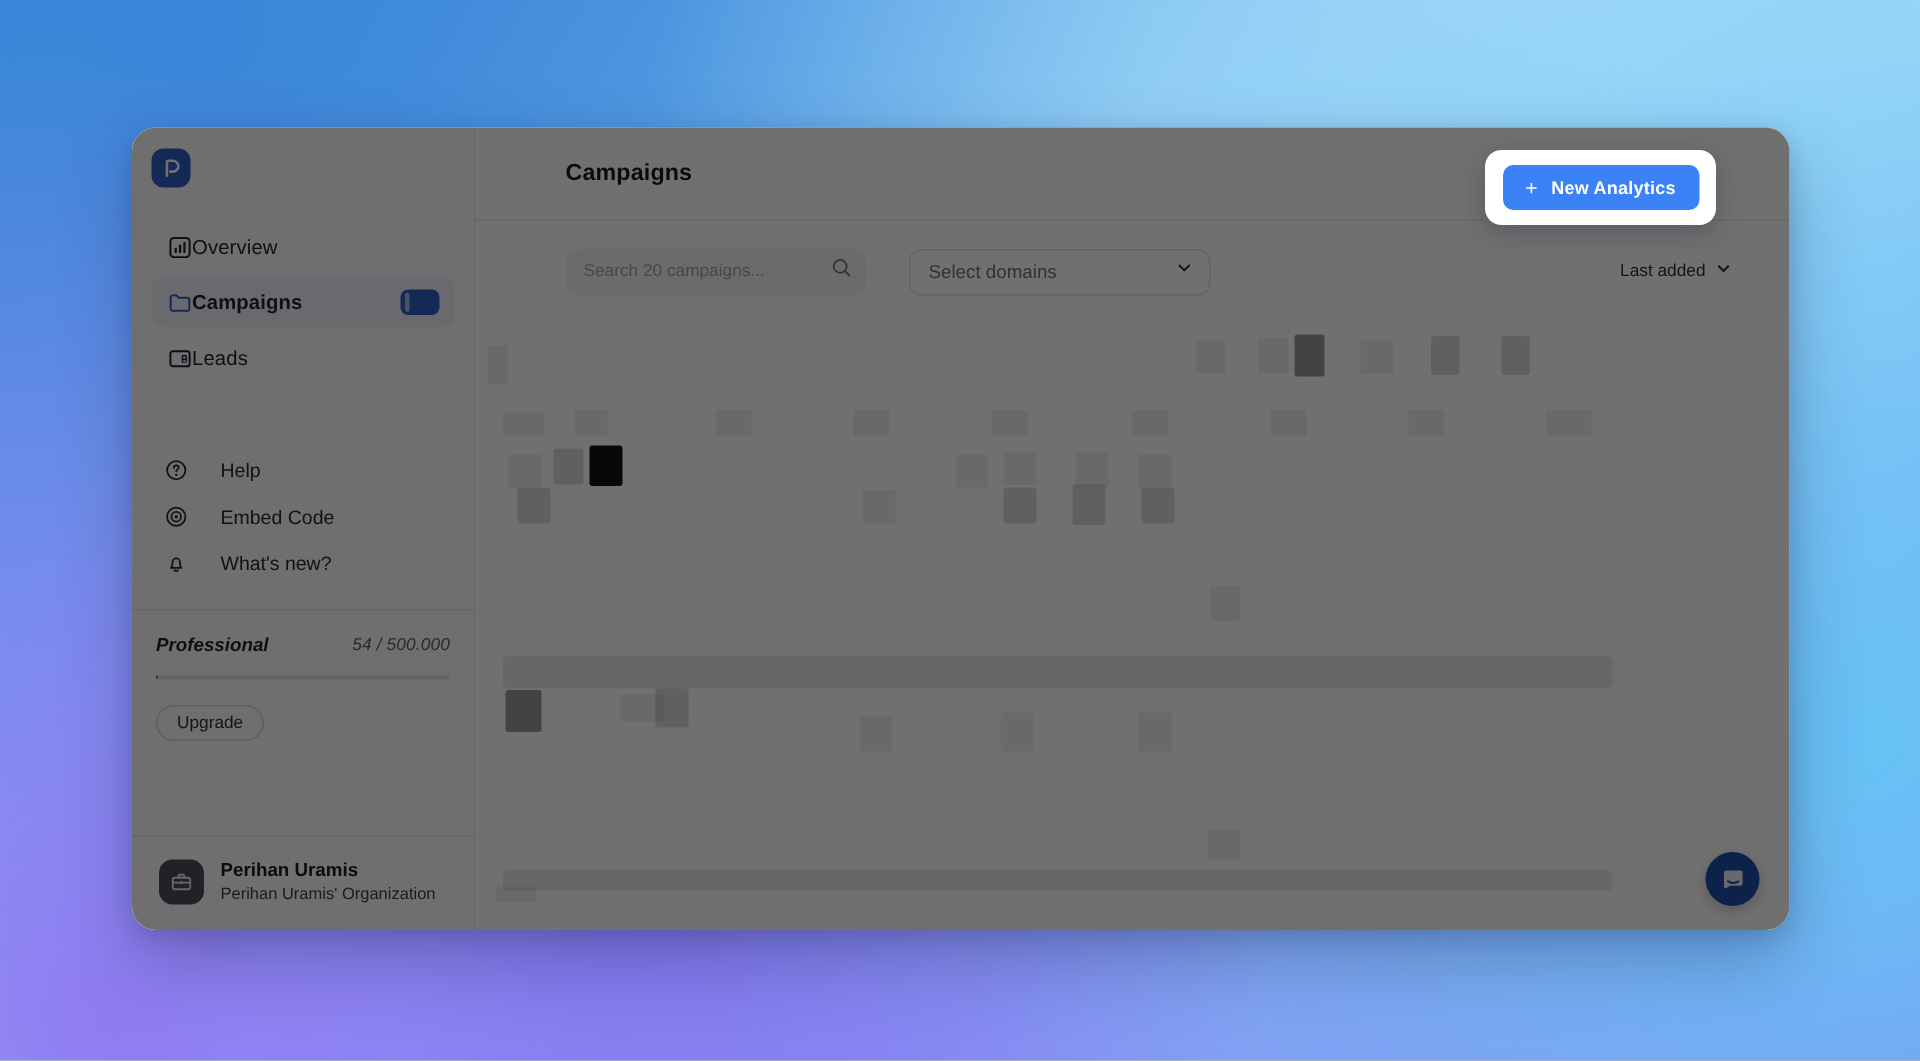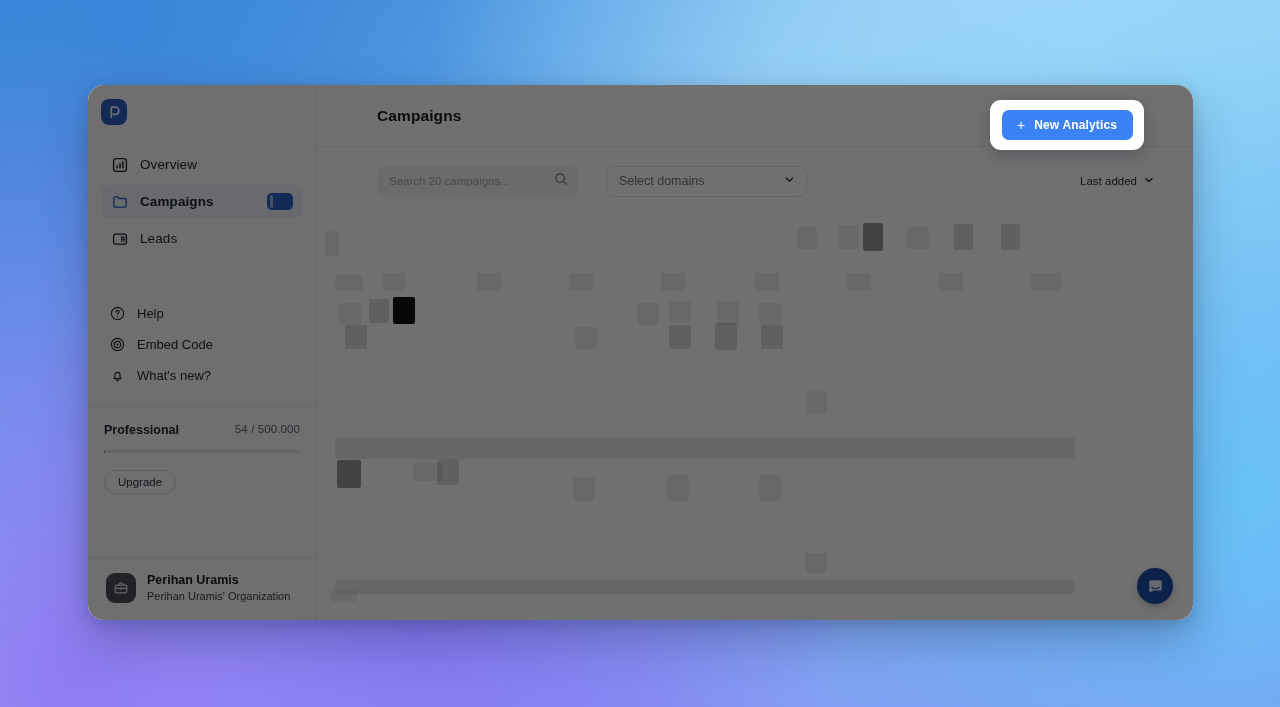--- a/index.html
+++ b/index.html
@@ -72,21 +72,20 @@
     border-radius: 8px;
     background: #2f5fc4;
     display: flex; align-items: center; justify-content: center;
   }
 
   .nav-group { padding: 0 13px; margin-top: 3px; }
 
   .nav-item {
     display: flex;
     align-items: center;
-    gap: 12px;
     height: 33px;
     padding: 0 10px;
     border-radius: 7px;
     margin-bottom: 4px;
     cursor: pointer;
     position: relative;
   }
   .nav-item .nav-label {
     font-size: 13.5px;
     color: #1e2430;
@@ -110,35 +109,35 @@
     content:"";
     position:absolute; left:3px; top:2px;
     width:3px; height:13px; border-radius:2px;
     background: rgba(255,255,255,.55);
   }
 
   .nav-gap { height: 40px; }
 
   .secondary-group { padding: 0 13px; }
   .secondary-item {
-    display: flex; align-items: center; gap: 11px;
+    display: flex; align-items: center; gap: 21px;
     height: 29px; padding: 0 8px;
     border-radius: 7px; cursor: pointer;
     margin-bottom: 2px;
   }
   .secondary-item .nav-label { font-size: 13px; color: #262b36; }
 
   .side-divider {
     height: 1px; background: #e9e9ee;
     margin: 14px 0 0 0;
   }
 
   .plan-block { padding: 16px 16px 0 16px; }
   .plan-row {
-    display:flex; align-items:flex-start; justify-content:space-between;
+    display:flex; align-items:center; justify-content:space-between;font-style:italic;
   }
   .plan-name { font-size: 12.5px; font-weight: 700; color: #1e2430; }
   .plan-usage { font-size: 11.5px; color: #5a6170; letter-spacing: .1px; }
   .plan-track {
     margin-top: 13px;
     height: 3px; border-radius: 3px;
     background: #e6e7ec;
     overflow:hidden;
   }
   .plan-fill { height:100%; width:1%; background:#2f5fc4; border-radius:3px; }

